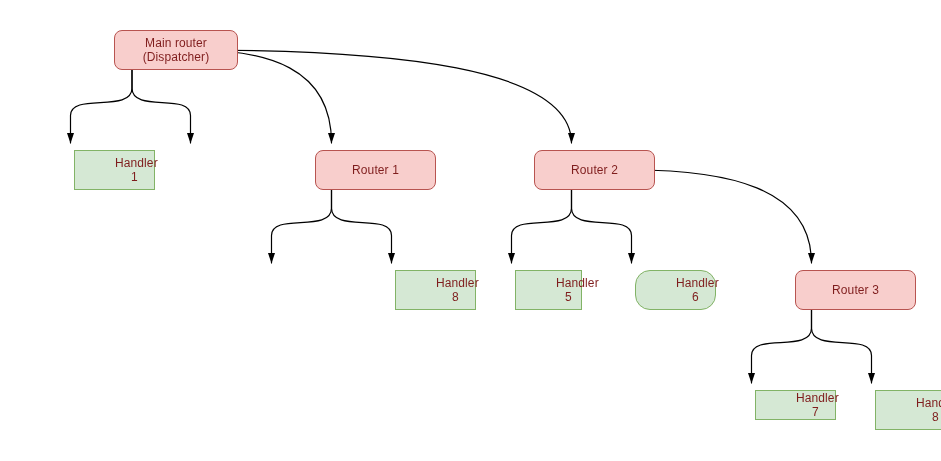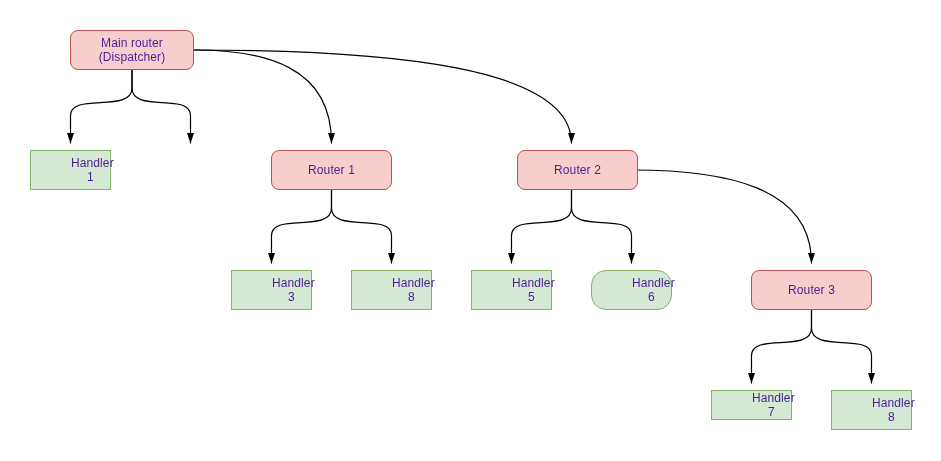--- a/index.html
+++ b/index.html
@@ -31,23 +31,24 @@
     pointer-events: none;
   }
   .node {
     position: absolute;
     box-sizing: border-box;
     display: flex;
     align-items: center;
     text-align: center;
     font-size: 12px;
     line-height: 14px;
-    color: #4c1d95;
+    color: #7f1d1d;
     letter-spacing: 0.1px;
     white-space: pre-line;
+    margin-left: 44px;
   }
   .node-router {
     background: #f8cecc;
     border: 1px solid #b85450;
     border-radius: 8px;
   }
   .node-handler {
     background: #d5e8d4;
     border: 1px solid #82b366;
     border-radius: 0;
@@ -92,33 +93,30 @@
 
   <div class="node node-handler" style="left:30px;  top:150px; width:81px; height:40px;">
     <span class="node-label">Handler 1</span>
   </div>
 
 
   <div class="node node-router" style="left:271px; top:150px; width:121px; height:40px;">
     <span class="node-label">Router 1</span>
   </div>
 
-  <div class="node node-router" style="left:517px; top:150px; width:121px; height:40px;">
+  <div class="node node-router" style="left:490px; top:150px; width:121px; height:40px;">
     <span class="node-label">Router 2</span>
   </div>
 
-  <div class="node node-handler" style="left:231px; top:270px; width:81px; height:40px;">
-    <span class="node-label">Handler 3</span>
-  </div>
 
   <div class="node node-handler" style="left:351px; top:270px; width:81px; height:40px;">
     <span class="node-label">Handler 8</span>
   </div>
 
-  <div class="node node-handler" style="left:471px; top:270px; width:81px; height:40px;">
+  <div class="node node-handler" style="left:471px; top:270px; width:67px; height:40px;">
     <span class="node-label">Handler 5</span>
   </div>
 
   <div class="node node-handler" style="left:591px; top:270px; width:81px; height:40px;border-radius:15px;">
     <span class="node-label">Handler 6</span>
   </div>
 
   <div class="node node-router" style="left:751px; top:270px; width:121px; height:40px;">
     <span class="node-label">Router 3</span>
   </div>

